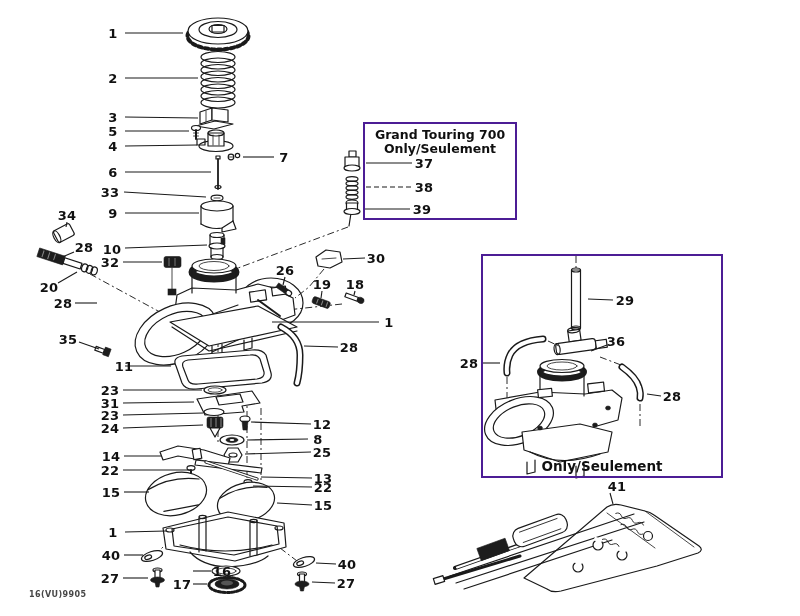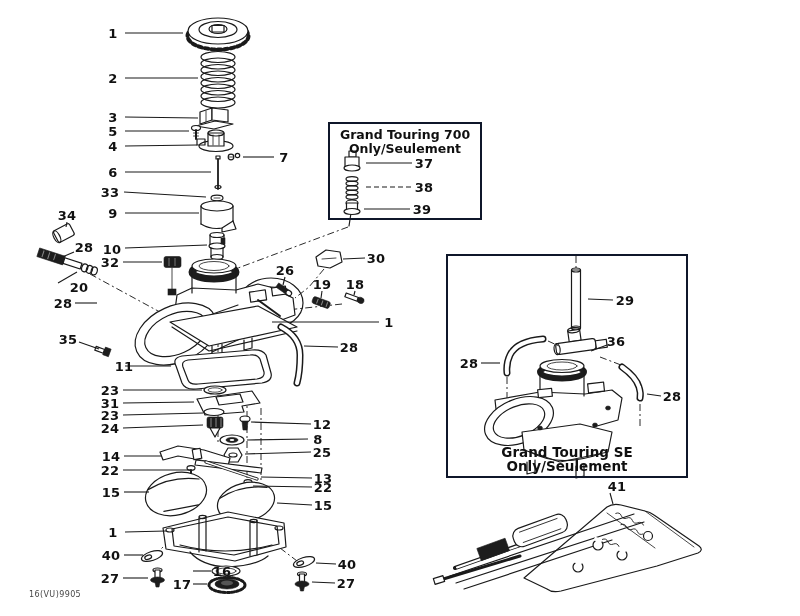--- a/index.html
+++ b/index.html
@@ -6,27 +6,27 @@
   body{width:800px;height:616px;background:#ffffff;font-family:"DejaVu Sans",sans-serif;position:relative;overflow:hidden;}
   #stage{position:absolute;left:0;top:0;width:800px;height:616px;}
   #art{position:absolute;left:0;top:0;}
   .ln{fill:none;stroke:#1a1a1a;stroke-width:1.2;stroke-linecap:round;stroke-linejoin:round;}
   .lt{fill:none;stroke:#1a1a1a;stroke-width:0.8;stroke-linecap:round;}
   .dk{fill:#1d1d1d;stroke:#1d1d1d;stroke-width:0.6;}
   .wh{fill:#ffffff;stroke:#1a1a1a;stroke-width:1.2;stroke-linejoin:round;}
   .cl{fill:none;stroke:#2a2a2a;stroke-width:1;stroke-dasharray:7 3 2 3;}
   .leader{stroke:#1a1a1a;stroke-width:1.1;}
   .callout{position:absolute;transform:translate(-50%,-50%);font-weight:bold;font-size:13px;color:#111;letter-spacing:.3px;white-space:nowrap;}
-  .inset{position:absolute;border:2px solid #0f172a;background:transparent;}
+  .inset{position:absolute;border:2px solid #4c1d95;background:transparent;margin-left:35px;}
   #gt700-box{left:328px;top:122px;width:150px;height:94px;}
   #gtse-box{left:446px;top:254px;width:238px;height:220px;}
   .inset .ttl{position:absolute;left:0;right:0;text-align:center;font-weight:bold;color:#101010;line-height:14px;}
   #gt700-box .ttl{top:4px;font-size:12.5px;}
   #gtse-box .ttl{bottom:3px;font-size:13.5px;}
-  .footer{position:absolute;left:29px;top:590px;font-size:8px;font-weight:normal;color:#474747;letter-spacing:.4px;}
+  .footer{position:absolute;left:29px;top:590px;font-size:8px;font-weight:bold;color:#474747;letter-spacing:.4px;}
 </style>
 </head>
 <body>
 
 <div id="stage">
 
 <svg id="art" width="800" height="616" viewBox="0 0 800 616">
 
   <g>
     <line class="cl" x1="218" y1="340" x2="218" y2="445"></line>
@@ -436,21 +436,20 @@
 </svg>
 
 <div class="inset" id="gt700-box">
   <div class="ttl">
     <div>Grand Touring 700</div>
     <div>Only/Seulement</div>
   </div>
 </div>
 <div class="inset" id="gtse-box">
   <div class="ttl">
-    <div>Grand Touring SE</div>
     <div>Only/Seulement</div>
   </div>
 </div>
 
 <div id="callout-layer">
       <div class="callout" style="left: 113px; top: 33px;">1</div>
       <div class="callout" style="left: 113px; top: 78px;">2</div>
       <div class="callout" style="left: 113px; top: 117px;">3</div>
       <div class="callout" style="left: 113px; top: 131px;">5</div>
       <div class="callout" style="left: 113px; top: 146px;">4</div>
@@ -459,21 +458,21 @@
       <div class="callout" style="left: 110px; top: 192px;">33</div>
       <div class="callout" style="left: 113px; top: 213px;">9</div>
       <div class="callout" style="left: 67px; top: 215px;">34</div>
       <div class="callout" style="left: 112px; top: 249px;">10</div>
       <div class="callout" style="left: 84px; top: 247px;">28</div>
       <div class="callout" style="left: 110px; top: 262px;">32</div>
       <div class="callout" style="left: 285px; top: 270px;">26</div>
       <div class="callout" style="left: 376px; top: 258px;">30</div>
       <div class="callout" style="left: 322px; top: 284px;">19</div>
       <div class="callout" style="left: 355px; top: 284px;">18</div>
-      <div class="callout" style="left: 49px; top: 287px; margin-left: 30px;">20</div>
+      <div class="callout" style="left: 49px; top: 287px;">20</div>
       <div class="callout" style="left: 63px; top: 303px;">28</div>
       <div class="callout" style="left: 389px; top: 322px;">1</div>
       <div class="callout" style="left: 68px; top: 339px;">35</div>
       <div class="callout" style="left: 349px; top: 347px;">28</div>
       <div class="callout" style="left: 124px; top: 366px;">11</div>
       <div class="callout" style="left: 110px; top: 390px;">23</div>
       <div class="callout" style="left: 110px; top: 403px;">31</div>
       <div class="callout" style="left: 110px; top: 415px;">23</div>
       <div class="callout" style="left: 110px; top: 428px;">24</div>
       <div class="callout" style="left: 322px; top: 424px;">12</div>

